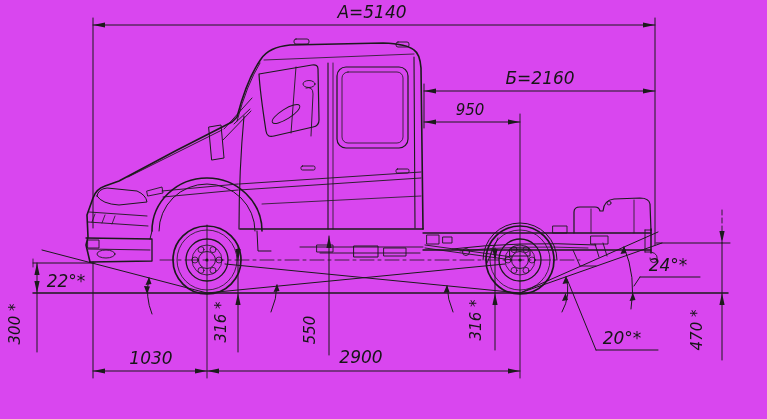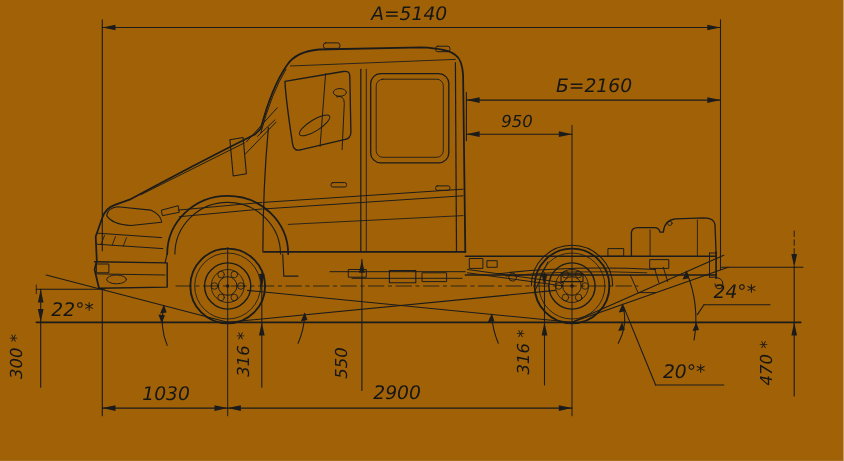--- a/index.html
+++ b/index.html
@@ -1,17 +1,17 @@
 <!DOCTYPE html>
 <html><head>
 <meta charset="utf-8">
 <style>
   html,body{margin:0;padding:0;background:#e8e8e8;}
   .stage{
-    width:767px;height:419px;background:#a16207;position:relative;overflow:hidden;
+    width:767px;height:419px;background:#d946ef;position:relative;overflow:hidden;
     font-family:"DejaVu Sans", sans-serif;
   }
   svg{display:block;}
   svg text{
     font-family:"DejaVu Sans","Liberation Sans",sans-serif;
     font-style:italic;
     fill:#161616;
   }
   .dim-label{font-size:17px;}
   .dim-label-sm{font-size:15px;}

